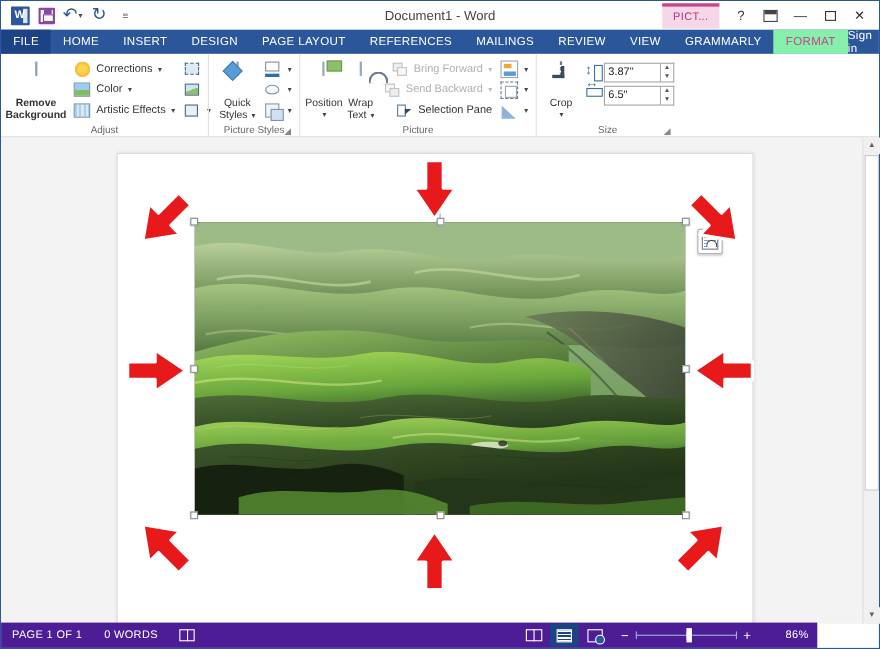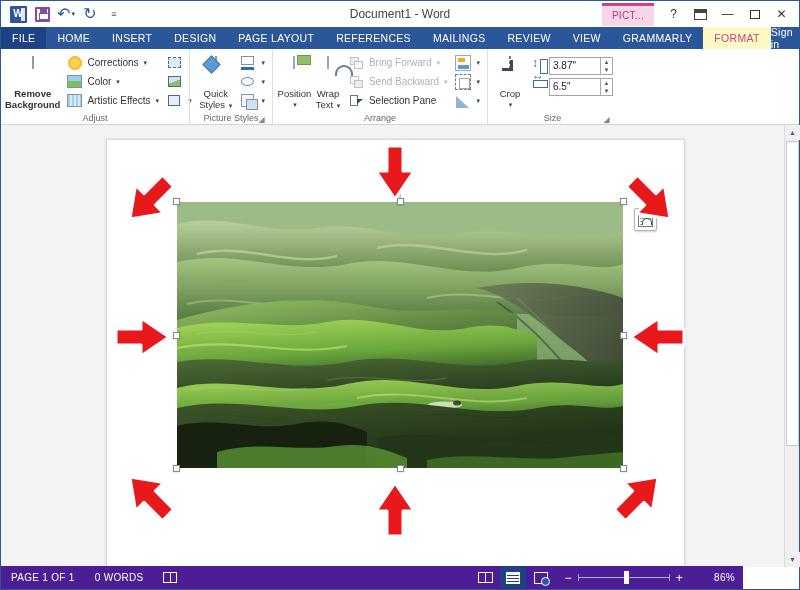--- a/index.html
+++ b/index.html
@@ -78,21 +78,21 @@
     position: absolute; left: 0; top: 26px; width: 798px; height: 22px;
     background: #2b579a;
     display: flex; align-items: stretch;
     font-size: 10.5px; letter-spacing: .3px;
   }
   .tab {
     display: flex; align-items: center; padding: 0 11px;
     color: #ffffff; cursor: default; white-space: nowrap;
   }
   .tab.file { background: #1e4384; font-weight: normal; }
-  .tab.active { background: #fef9c3; color: #c8438c; }
+  .tab.active { background: #86efac; color: #c8438c; }
   .tabrow-right {
     margin-left: auto; display: flex; align-items: center; gap: 4px;
     padding-right: 6px; color: #fff; font-size: 10.5px;
   }
 
   
   .ribbon {
     position: absolute; left: 0; top: 48px; width: 798px; height: 76px;
     background: #ffffff; border-bottom: 1px solid #d4d4d4;
     display: flex;
@@ -477,21 +477,21 @@
         <div class="bigbtn" style="width:46px;margin-top:4px;">
           <span class="gi gi32"><span class="doc-ico"></span></span>
           <span style="margin-top:3px;text-align:right;">Position</span>
           <span class="caret-sm">▾</span>
         </div>
         <div class="bigbtn" style="width:42px;margin-top:4px;">
           <span class="gi gi32"><span class="wrap-ico"></span></span>
           <span style="margin-top:3px;">Wrap</span>
           <span><span>Text</span> <span class="caret-sm">▾</span></span>
         </div>
-        <div class="col" style="margin-left:2px;">
+        <div class="col" style="margin-left:2px;align-items:flex-end;">
           <div class="smallbtn dim">
             <span class="gi gi16">
               <span style="position:absolute;left:1px;top:2px;width:9px;height:8px;border:1px solid #c2c2c2;background:#eee;"></span>
               <span style="position:absolute;left:5px;top:6px;width:9px;height:8px;border:1px solid #c2c2c2;background:#f7f7f7;"></span>
             </span>
             <span>Bring Forward</span>
             <span class="caret-sm" style="color:#bbb;">▾</span>
           </div>
           <div class="smallbtn dim">
             <span class="gi gi16">
@@ -523,21 +523,21 @@
             <span class="caret-sm">▾</span>
           </div>
           <div class="smallbtn">
             <span class="gi gi16">
                 <span class="rot-ico" style="position:absolute;left:0;top:0;"></span>
               </span>
             <span class="caret-sm">▾</span>
           </div>
         </div>
       </div>
-      <div class="group-label">Arrange</div>
+      <div class="group-label">Picture</div>
     </div>
 
     <div class="group" style="width:130px;">
       <div class="group-body">
         <div class="bigbtn" style="width:38px;margin-top:4px;">
           <span class="gi gi32"><span class="crop-ico"></span></span>
           <span style="margin-top:3px;">Crop</span>
           <span class="caret-sm">▾</span>
         </div>
         <div class="col" style="margin-left:4px;padding-top:5px;">

